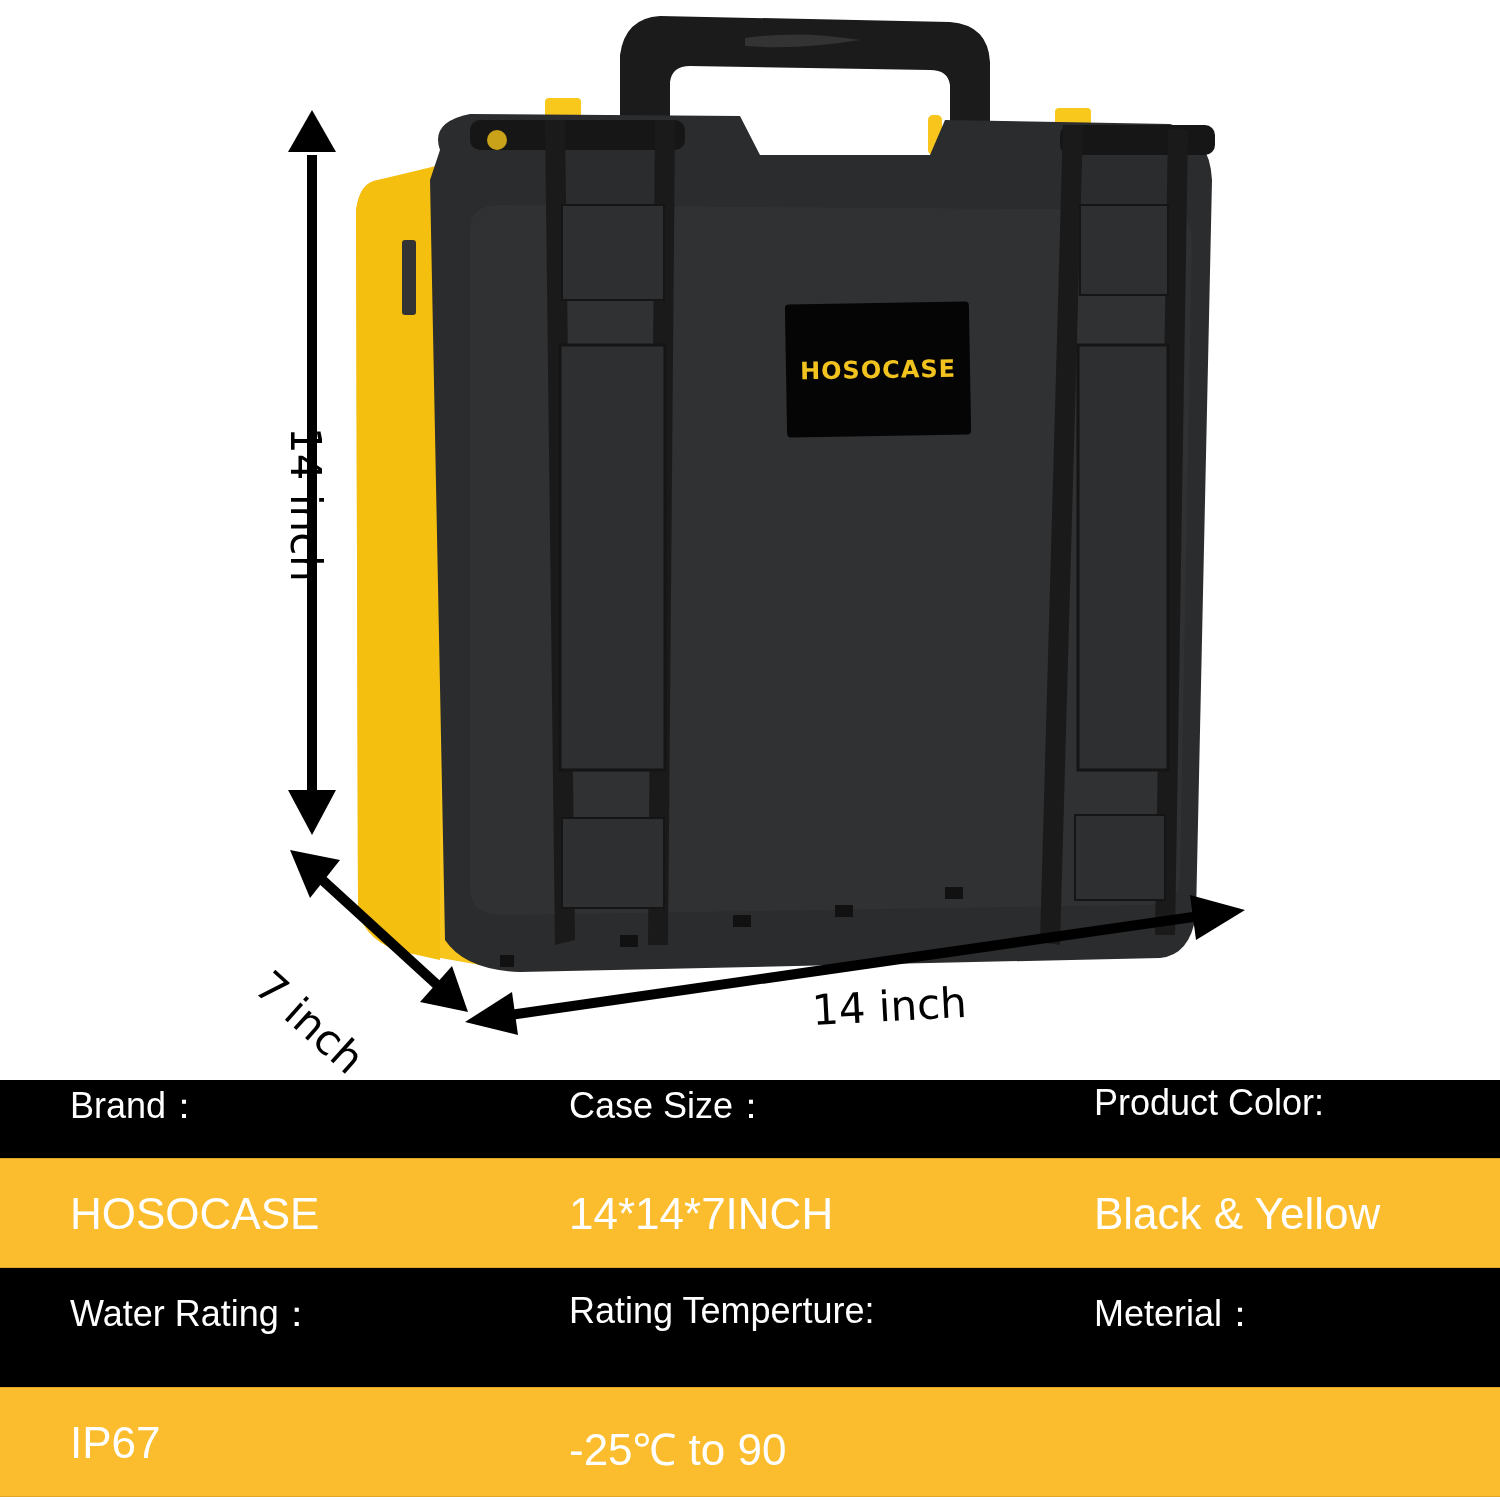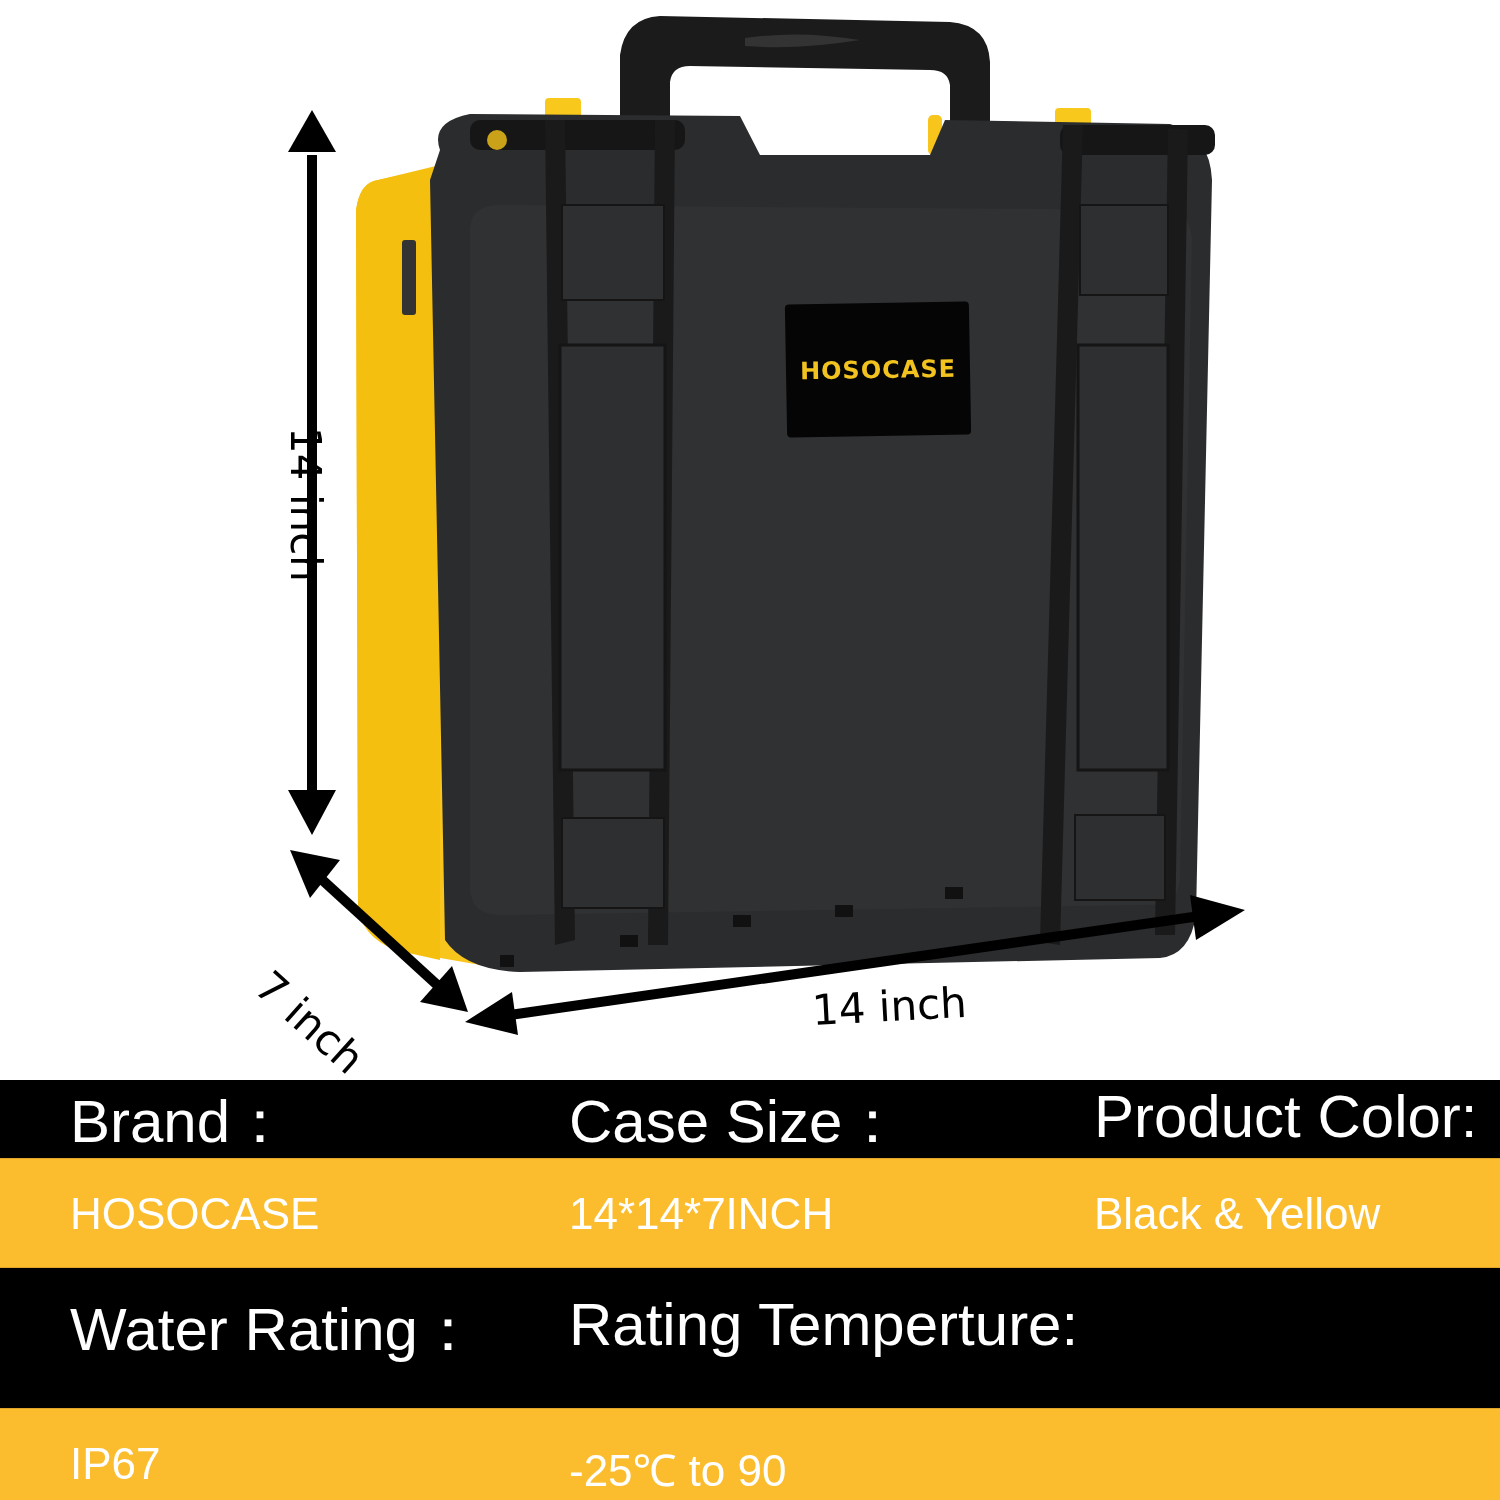--- a/index.html
+++ b/index.html
@@ -9,23 +9,23 @@
   .dim-label { position:absolute; color:#000; font-family:"DejaVu Sans", sans-serif; font-size:42px; white-space:nowrap; }
   .dim-vertical { left:225px; top:480px; transform:rotate(90deg); transform-origin:center; width:160px; text-align:center; }
   .dim-depth { left:262px; top:955px; transform:rotate(42deg); transform-origin:left center; }
   .dim-width { left:812px; top:982px; transform:rotate(-3deg); }
   .logo-plate { position:absolute; left:786px; top:303px; width:184px; height:133px; background:#050505; border-radius:4px; display:flex; align-items:center; justify-content:center; transform:rotate(-1deg); }
   .logo-plate span { color:#f2c21e; font-family:"DejaVu Sans", sans-serif; font-weight:bold; font-size:24px; letter-spacing:1px; }
   .specs { position:absolute; left:0; top:1080px; width:1500px; }
   .band { position:relative; width:1500px; }
   .band.label { background:#000000; height:78px; }
   .band.value { background:#fbbd2e; height:110px; border-top:1px solid #e0a528; border-bottom:1px solid #e0a528; box-sizing:border-box; }
-  .band.label.second { height:140px; }
+  .band.label.second { height:119px; }
   .cell { position:absolute; white-space:nowrap; font-family:"Liberation Sans", sans-serif; }
-  .band.label .cell { color:#ffffff; font-size:60px; top:2px; }
+  .band.label .cell { color:#ffffff; font-size:36px; top:2px; }
   .band.label.second .cell { top:22px; }
   .band.value .cell { color:#ffffff; font-size:44px; top:30px; }
   .c1 { left:70px; } .c2 { left:536px;margin-left:33px; } .c3 { left:1094px; }
 </style>
 </head>
 <body>
 
 <div class="stage">
   <svg width="1500" height="1070" viewBox="0 0 1500 1070">
 
@@ -94,18 +94,19 @@
     <span class="cell c3">Product Color:</span>
   </div>
   <div class="band value">
     <span class="cell c1">HOSOCASE</span>
     <span class="cell c2">14*14*7INCH</span>
     <span class="cell c3">Black &amp; Yellow</span>
   </div>
   <div class="band label second">
     <span class="cell c1">Water Rating：</span>
     <span class="cell c2">Rating Temperture:</span>
+    <span class="cell c3">Meterial：</span>
   </div>
   <div class="band value">
     <span class="cell c1">IP67</span>
     <span class="cell c2">-25℃ to 90</span>
   </div>
 </div>
 
 </body></html>

